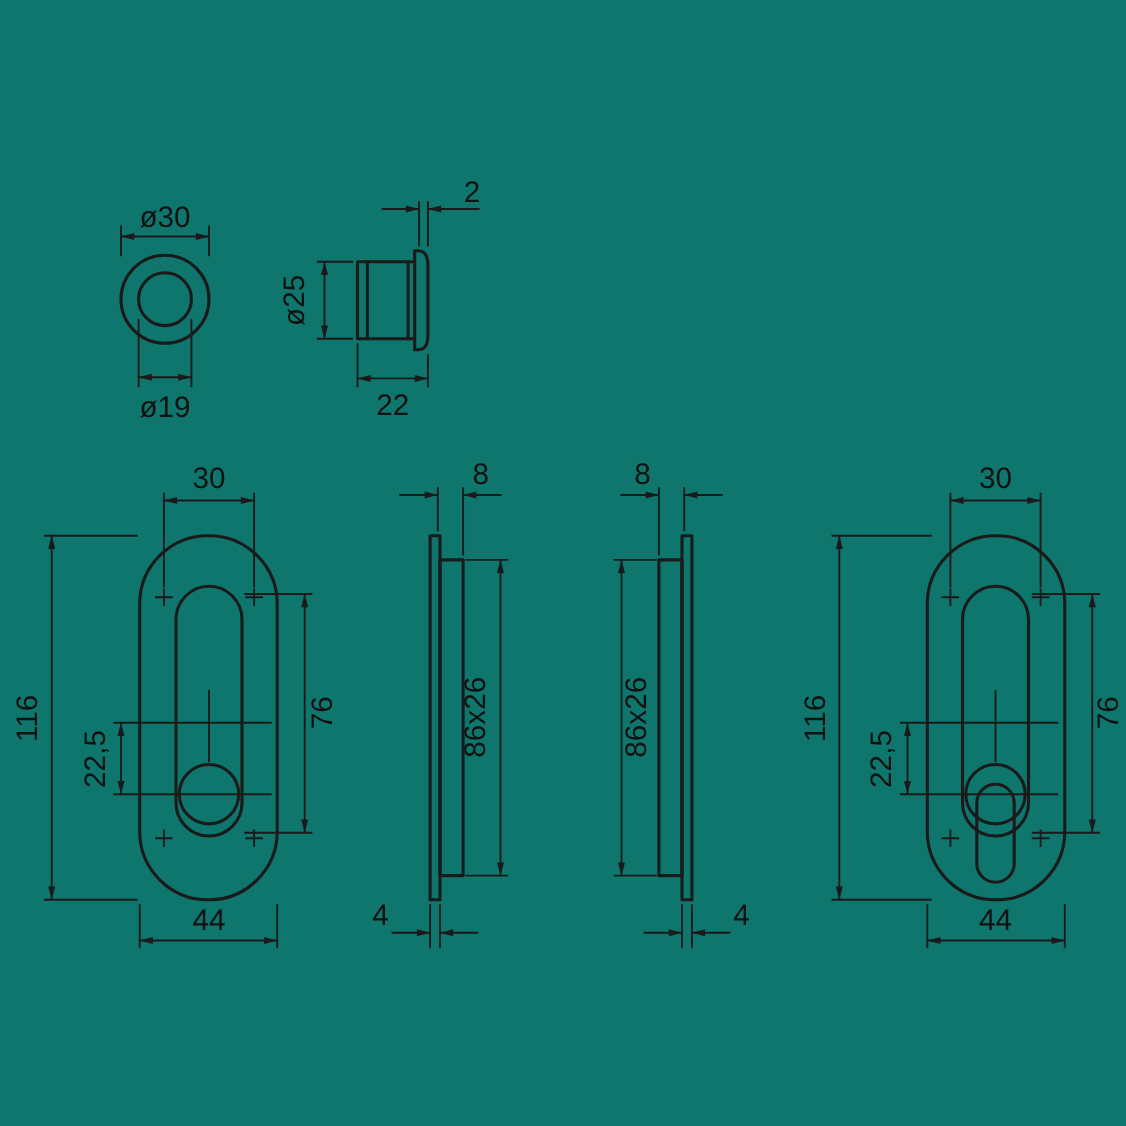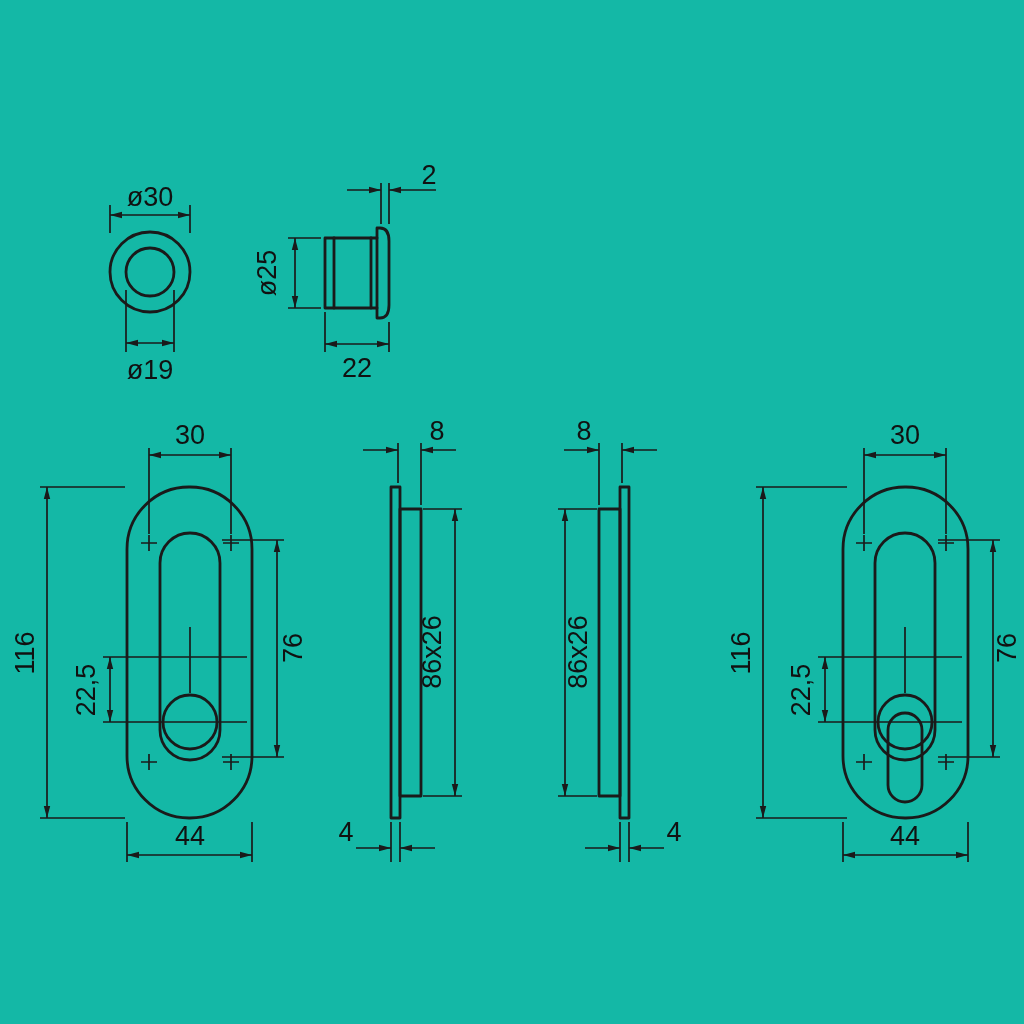--- a/index.html
+++ b/index.html
@@ -1,16 +1,16 @@
 <!DOCTYPE html>
 <html><head>
 <meta charset="utf-8">
 <style>
   html,body{margin:0;padding:0;background:#ffffff}
-  .stage{position:relative;width:1024px;height:1024px;background:#14b8a6;overflow:hidden}
+  .stage{position:relative;width:1024px;height:1024px;background:#0f766e;overflow:hidden}
   svg{display:block}
   .part{fill:none;stroke:#1a1a1a;stroke-width:2.8;stroke-linecap:round;stroke-linejoin:round}
   .dim{fill:none;stroke:#1a1a1a;stroke-width:1.7;stroke-linecap:butt}
   text{font-family:"Liberation Sans",sans-serif;font-size:27px;fill:#111}
   .mid{text-anchor:middle}
 </style>
 </head>
 <body>
 
 <div class="stage">

